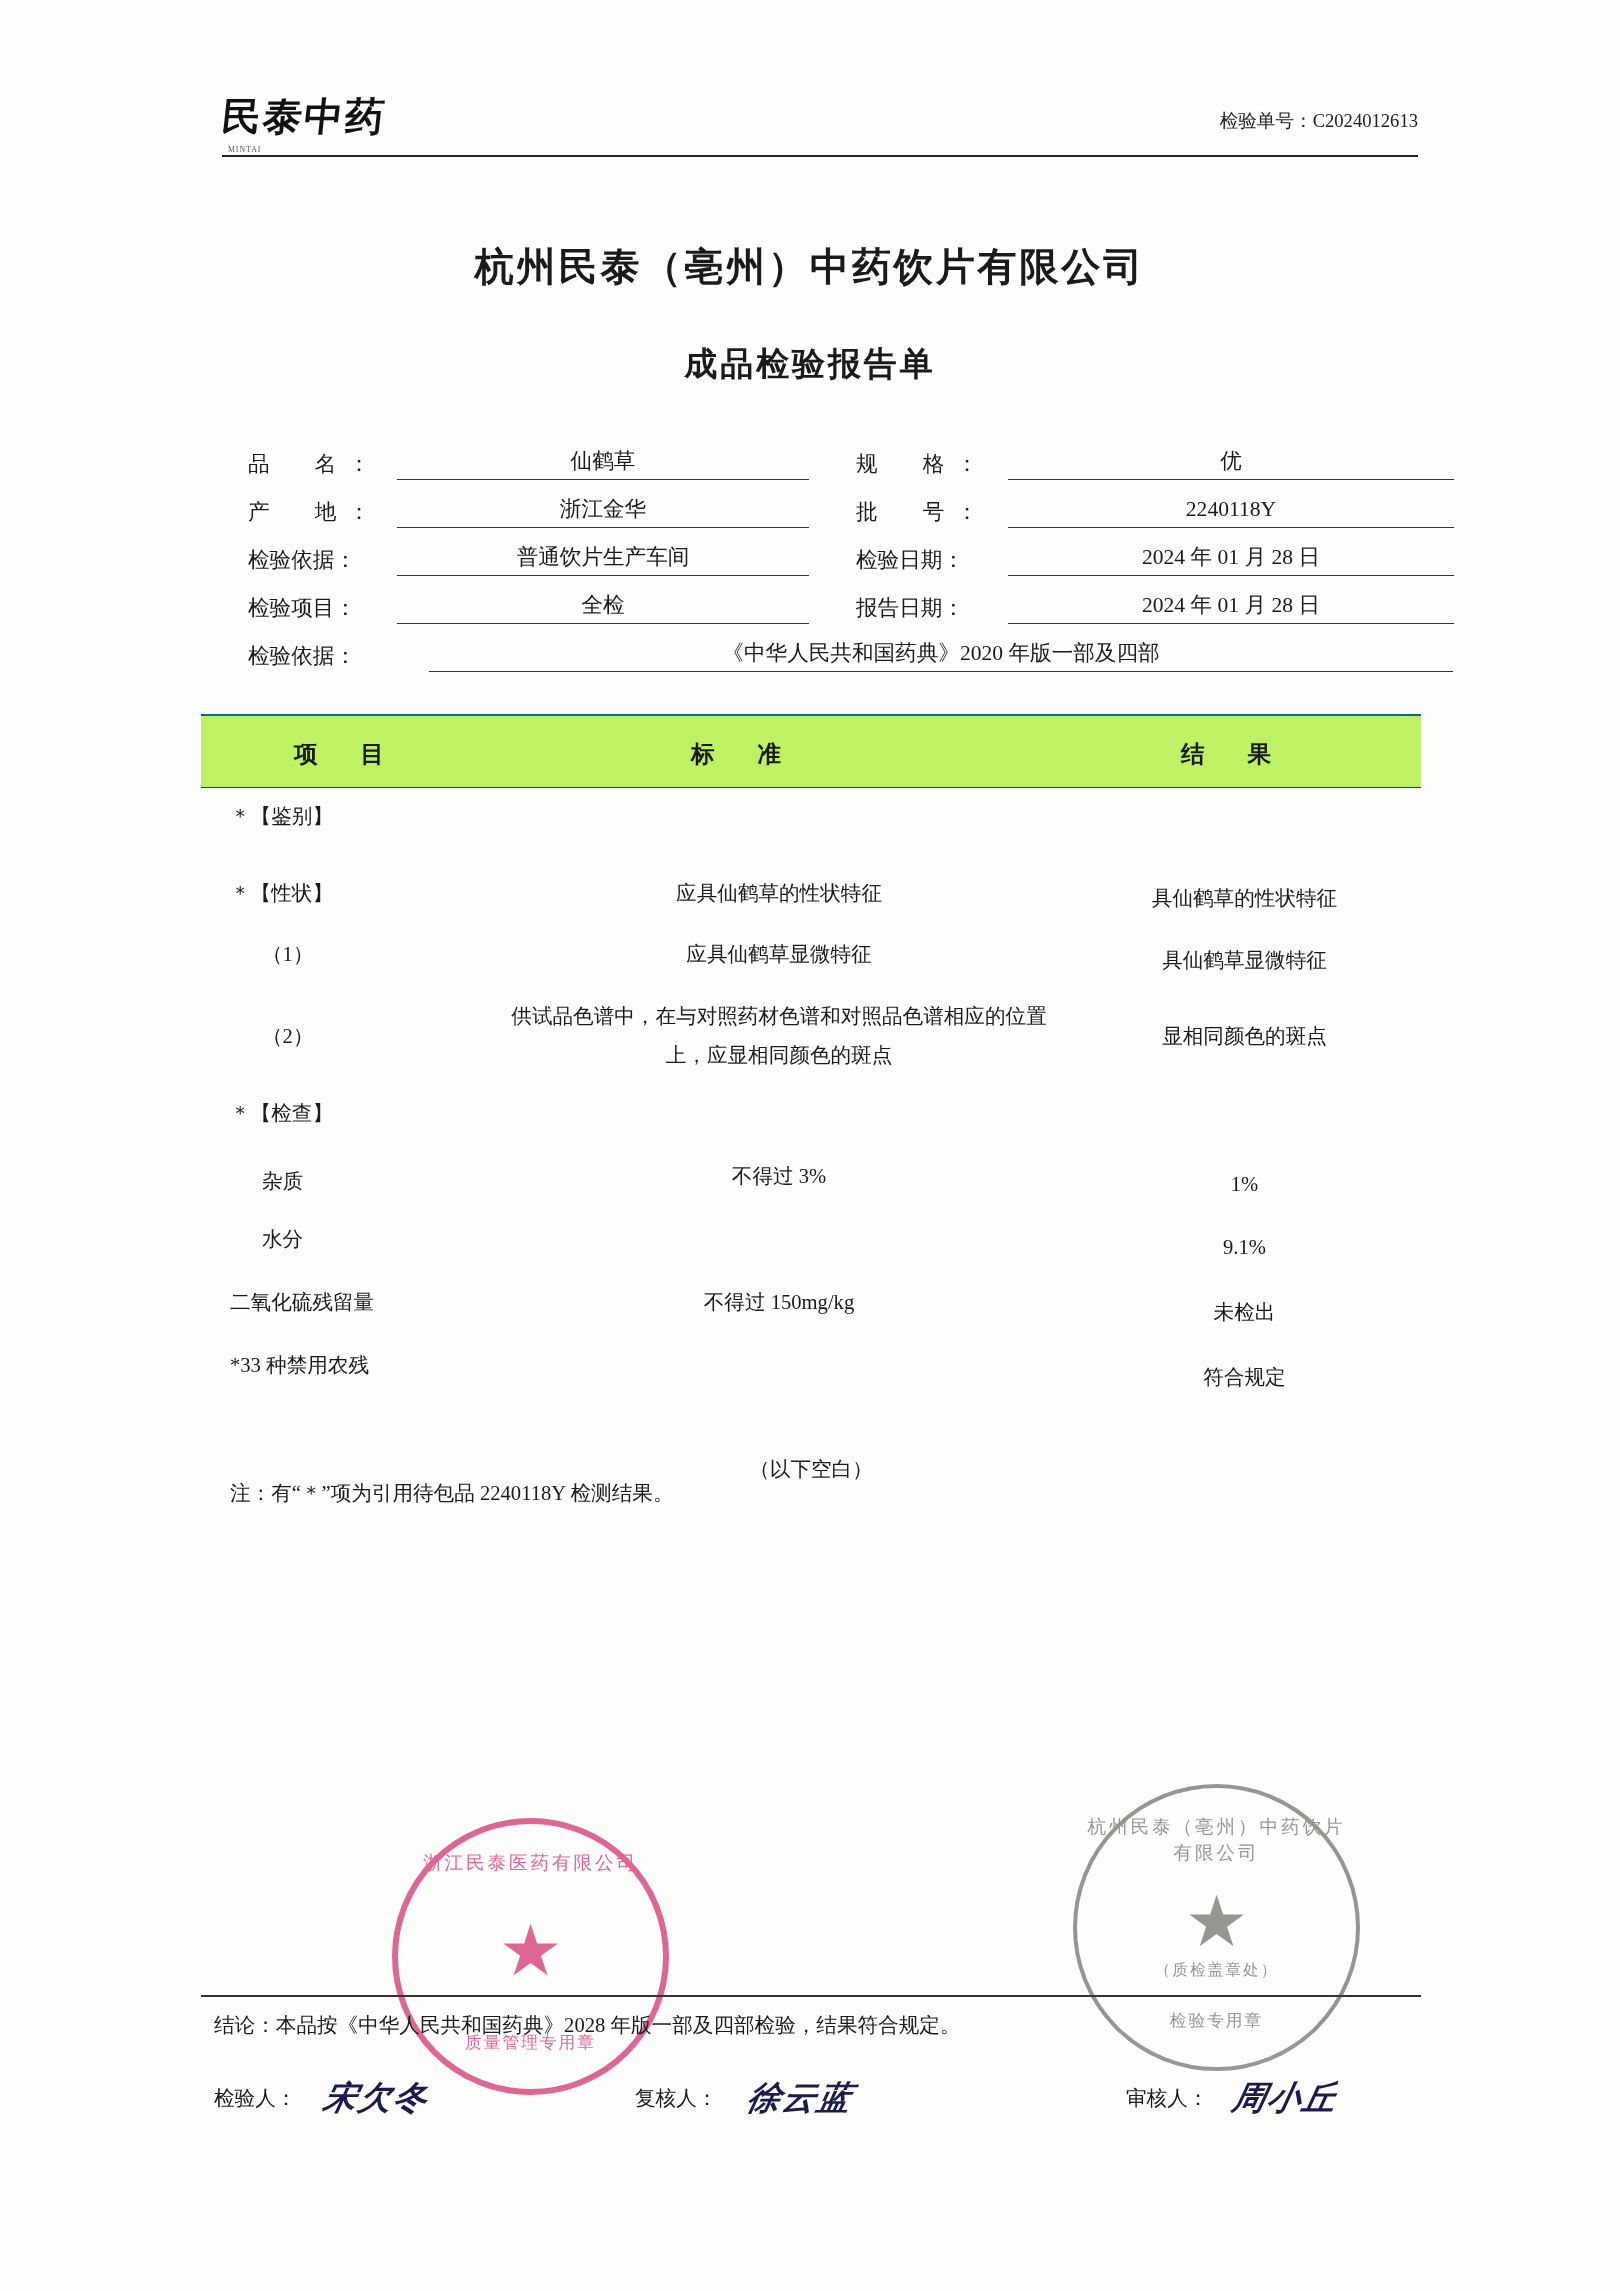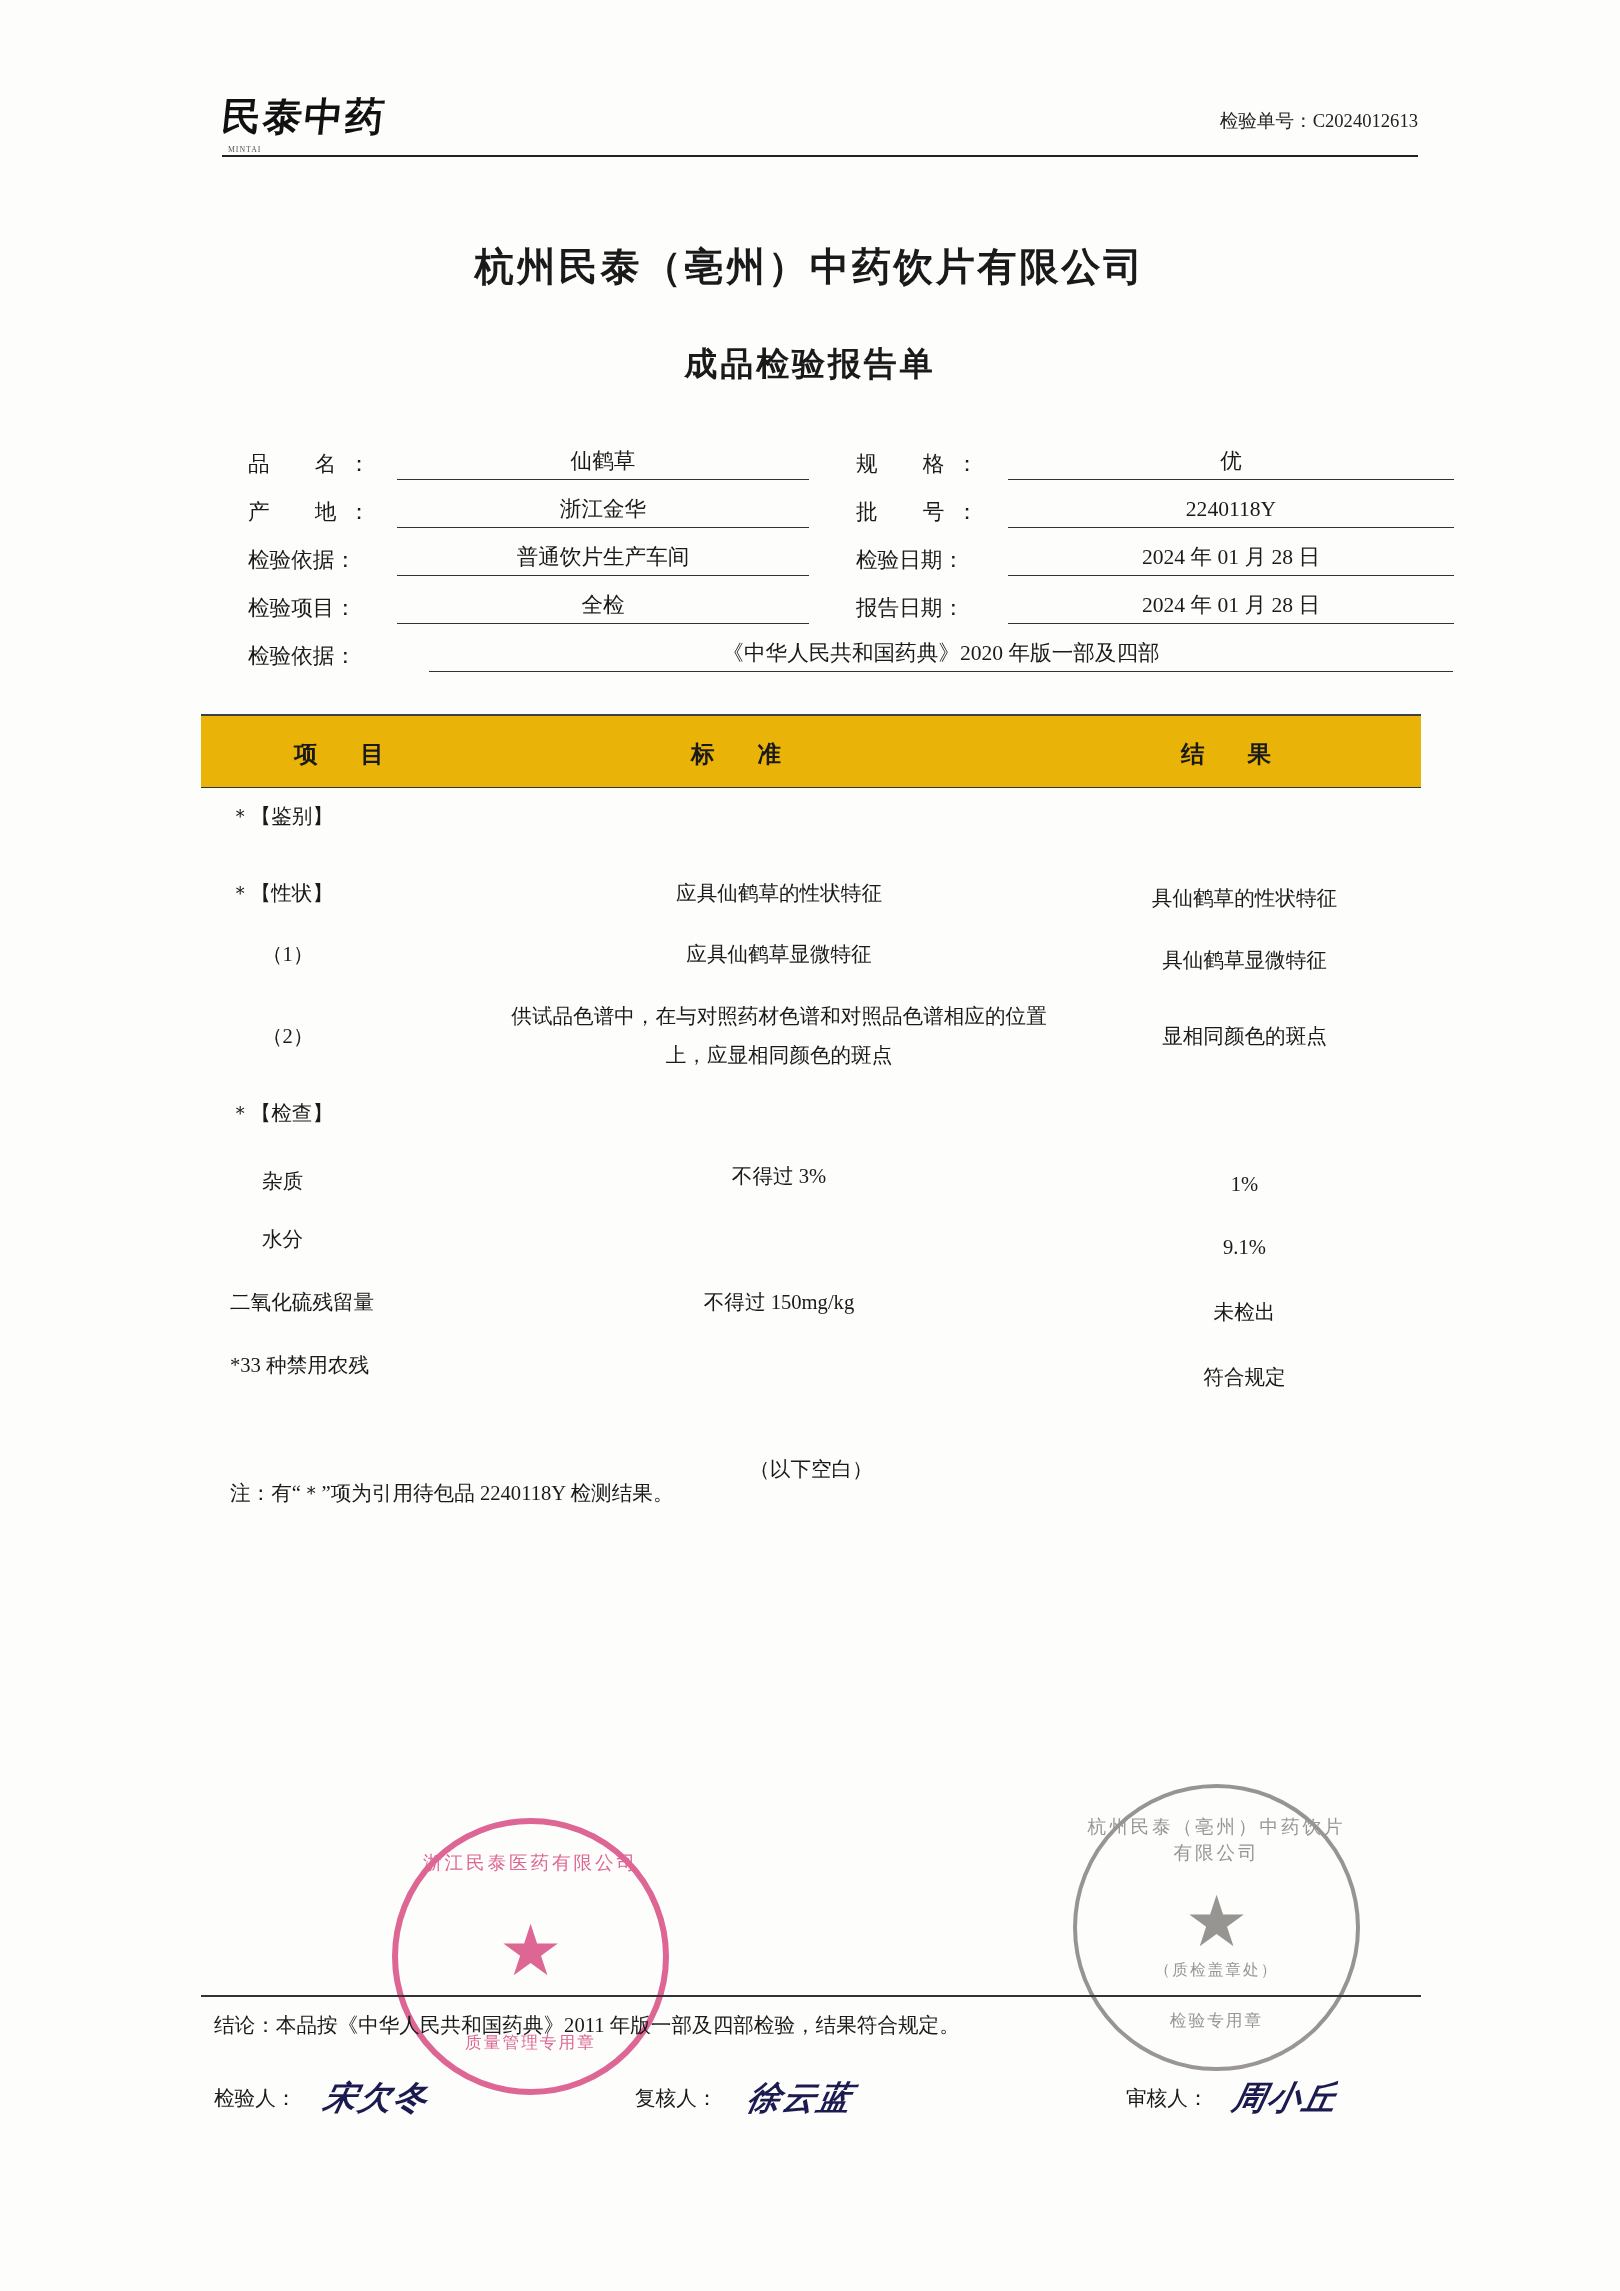--- a/index.html
+++ b/index.html
@@ -126,22 +126,22 @@
   
   .tbl {
     position: absolute;
     left: 201px;
     top: 714px;
     width: 1220px;
   }
   .tbl-head {
     position: relative;
     height: 71px;
-    background: #eab308;
-    border-top: 2px solid #404040;
+    background: #bef264;
+    border-top: 2px solid #0369a1;
     border-bottom: 1.5px solid #333;
   }
   .th {
     position: absolute;
     top: 21.6px;
     font-size: 23.5px;
     font-weight: bold;
     letter-spacing: 9.8px;
   }
   .th.c1 { left: 93px; }
@@ -406,21 +406,21 @@
 
   <div class="stamp stamp-grey">
     <div class="stamp-arc">杭州民泰（亳州）中药饮片有限公司</div>
     <div class="stamp-star">★</div>
     <div class="stamp-arc2" style="top:172px">（质检盖章处）</div>
     <div class="stamp-bottom">检验专用章</div>
   </div>
 
   <div class="concl-rule"></div>
   <div class="concl">
-    <span>结论：</span><span>本品按《中华人民共和国药典》2011 年版一部及四部检验，结果符合规定。</span>
+    <span>结论：</span><span>本品按《中华人民共和国药典》2028 年版一部及四部检验，结果符合规定。</span>
   </div>
 
   <div class="sign-row">
     <div class="sign-label a">检验人：</div>
     <div class="sign-mark a">宋欠冬</div>
     <div class="sign-label b">复核人：</div>
     <div class="sign-mark b">徐云蓝</div>
     <div class="sign-label c">审核人：</div>
     <div class="sign-mark c">周小丘</div>
   </div>

